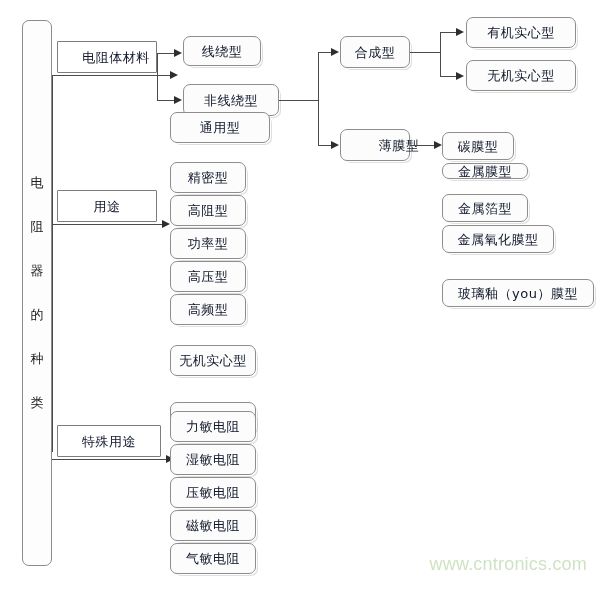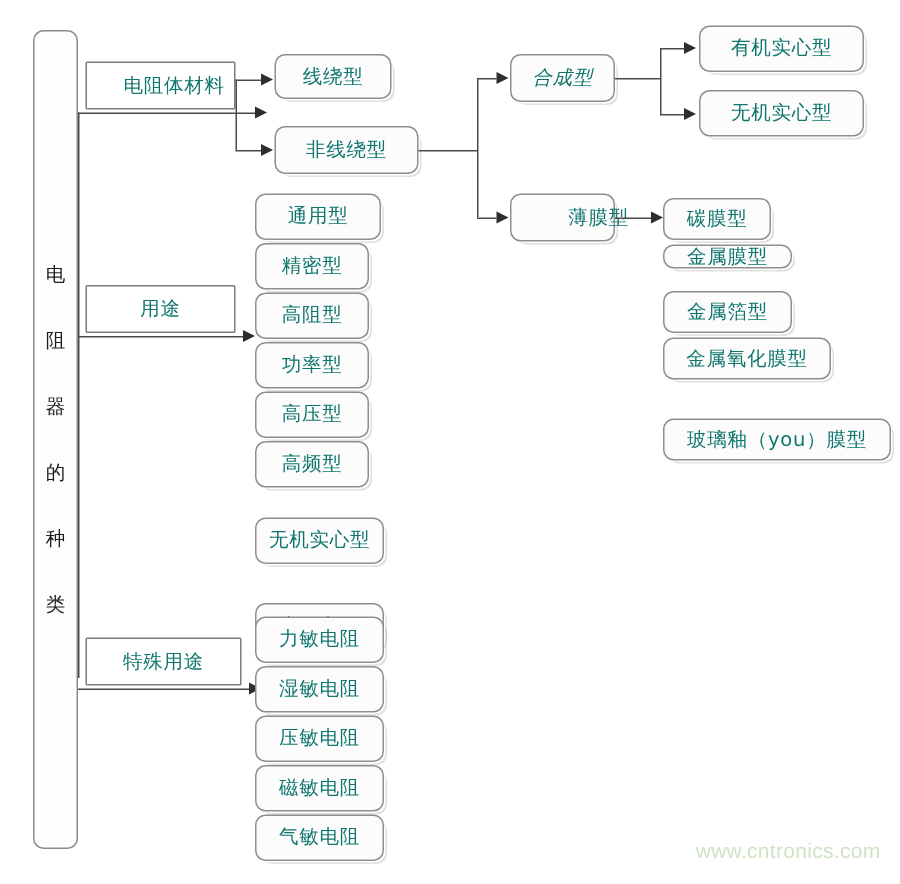--- a/index.html
+++ b/index.html
@@ -14,21 +14,21 @@
     background:#ffffff;
     overflow:hidden;
   }
 
   
   .node{
     position:absolute;
     box-sizing:border-box;
     background:#fdfdfd;
     border:1px solid #9a9a9a;
-    color:#0f766e;
+    color:#0f172a;
     display:flex;
     align-items:center;
     justify-content:center;
     font-size:13px;
     letter-spacing:.5px;
     white-space:nowrap;
     line-height:1;
   }
   .node.round{
     border-radius:7px;
@@ -82,21 +82,21 @@
     width:0;height:0;
     border-top:4.5px solid transparent;
     border-bottom:4.5px solid transparent;
     border-left:8px solid #2e2e2e;
   }
 
   
   #watermark{
     position:absolute;
     right:13px; bottom:14px;
-    font-size:14px;
+    font-size:18px;
     color:#cfe3c4;
     font-family:"Liberation Sans",sans-serif;
     letter-spacing:.2px;
     user-select:none;
   }
 </style>
 </head>
 <body>
 
 <div id="canvas">
@@ -133,21 +133,21 @@
     <span>非线绕型</span>
   </div>
 
   <div class="hline" style="left:279px; top:100px; width:39px;"></div>
   <div class="vline" style="left:318px; top:52px; height:93px;"></div>
   <div class="hline" style="left:318px; top:52px; width:13px;"></div>
   <div class="arrow" style="left:331px; top:47.5px;"></div>
   <div class="hline" style="left:318px; top:145px; width:13px;"></div>
   <div class="arrow" style="left:331px; top:140.5px;"></div>
 
-  <div class="node round" style="left:340px; top:36px; width:70px; height:32px;font-style:italic;">
+  <div class="node round" style="left:340px; top:36px; width:70px; height:32px;">
     <span>合成型</span>
   </div>
   <div class="node round" style="left:340px; top:129px; width:70px; height:32px;padding-left:48px;">
     <span>薄膜型</span>
   </div>
 
   <div class="hline" style="left:410px; top:52px; width:30px;"></div>
   <div class="vline" style="left:440px; top:32px; height:44px;"></div>
   <div class="hline" style="left:440px; top:32px; width:16px;"></div>
   <div class="arrow" style="left:456px; top:27.5px;"></div>
@@ -179,21 +179,21 @@
   <div class="node round" style="left:442px; top:279px; width:152px; height:28px;">
     <span>玻璃釉（you）膜型</span>
   </div>
 
   <div class="node sq" style="left:57px; top:190px; width:100px; height:32px;">
     <span>用途</span>
   </div>
   <div class="hline" style="left:52px; top:224px; width:110px;"></div>
   <div class="arrow" style="left:162px; top:219.5px;"></div>
 
-  <div class="node round" style="left:170px; top:129px; width:84px; height:31px;align-items:center;">
+  <div class="node round" style="left:170px; top:112px; width:100px; height:31px;align-items:center;">
     <span>通用型</span>
   </div>
   <div class="node round" style="left:170px; top:162px; width:76px; height:31px;">
     <span>精密型</span>
   </div>
   <div class="node round" style="left:170px; top:195px; width:76px; height:31px;">
     <span>高阻型</span>
   </div>
   <div class="node round" style="left:170px; top:228px; width:76px; height:31px;">
     <span>功率型</span>

